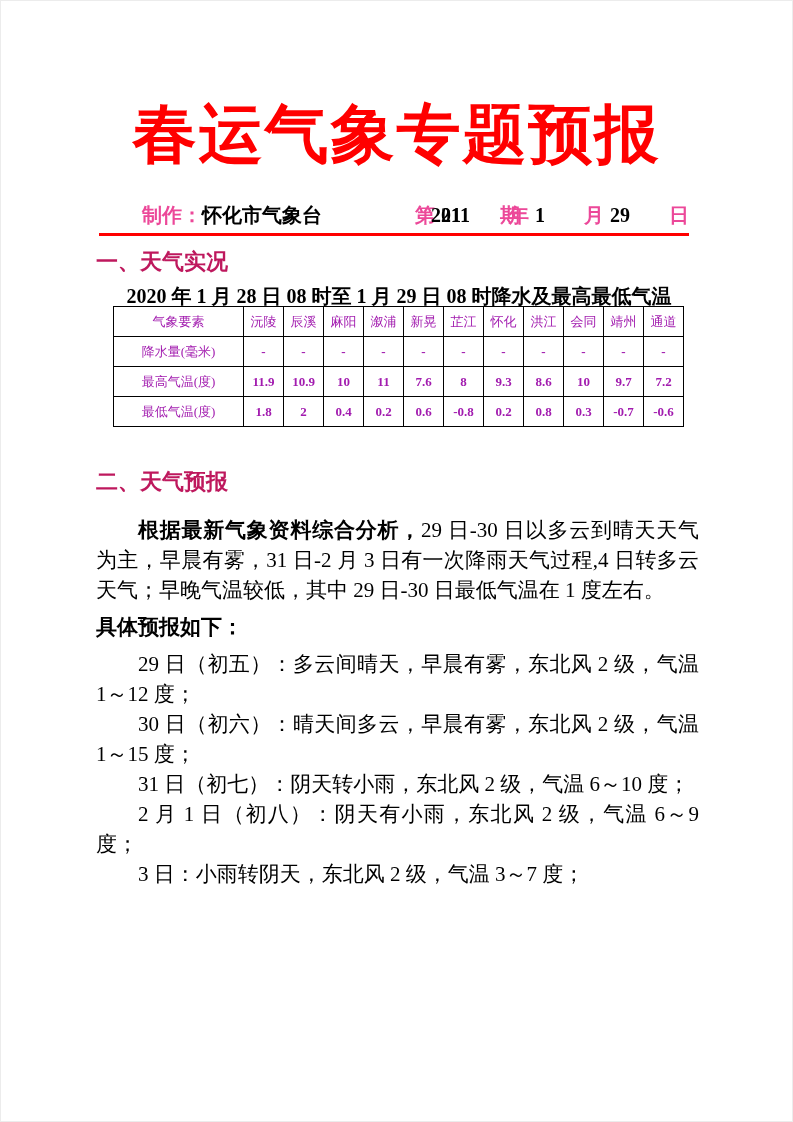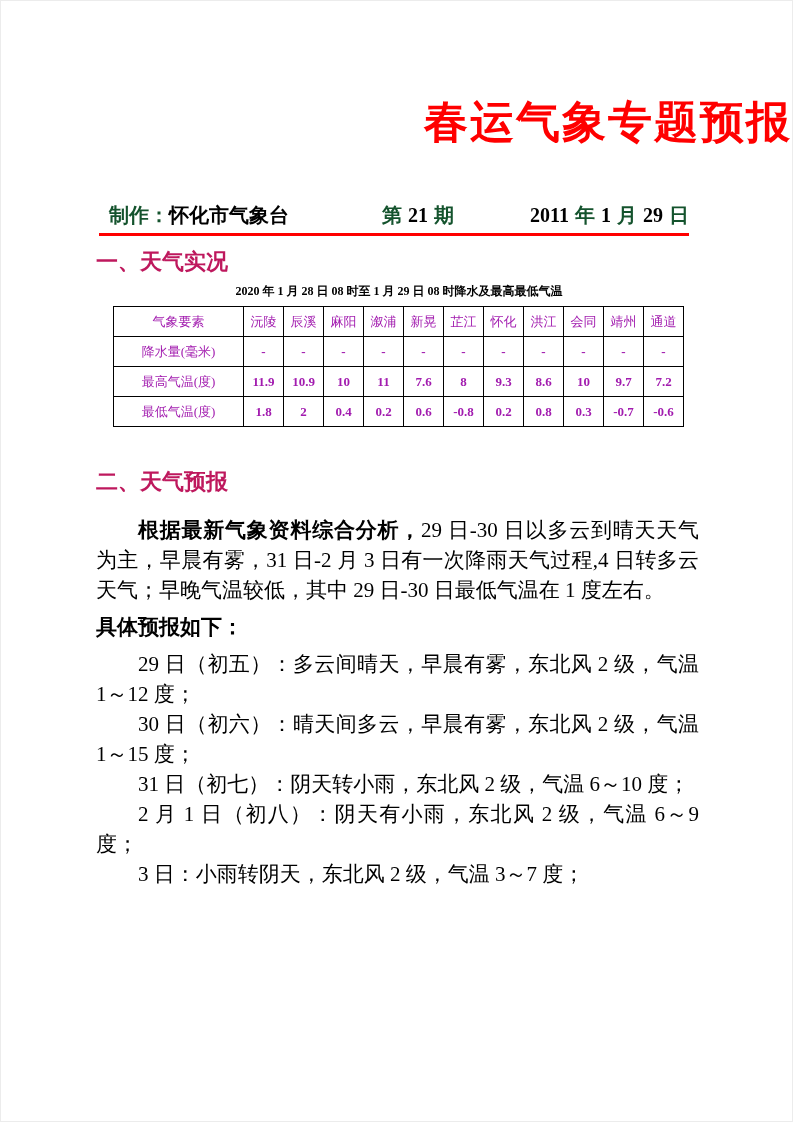--- a/index.html
+++ b/index.html
@@ -10,52 +10,52 @@
   .page {
     position:relative;
     width:793px; height:1122px;
     background:#ffffff;
     border:1px solid #ececec;
     overflow:hidden;
   }
 
   .doc-title {
     position:absolute; top:96px; left:0; right:0;
-    text-align:right;
-    font-size:44px; font-weight:bold;
+    text-align:center;
+    font-size:64px; font-weight:bold;
     color:#ff0000;
     letter-spacing:2px;
     line-height:1.2;
     white-space:nowrap;
   }
 
   .byline {
     position:absolute; top:201px; left:98px; width:590px; height:28px;
     font-size:20px; font-weight:bold; color:#000;
   }
   .byline .seg { position:absolute; top:0; white-space:nowrap; }
   .byline .seg-left { left:10px; }
   .byline .seg-issue { left:283px; }
   .byline .seg-date { right:0; }
-  .red { color:#14532d; }
+  .red { color:#ec4899;margin-left:33px; }
   .sp { display:inline-block; width:6px; }
 
   .red-rule {
     position:absolute; top:232px; left:98px; width:590px; height:3px;
     background:#ff0000;
   }
 
   .sec-heading {
     font-size:22px; font-weight:bold; color:#be185d; white-space:nowrap;
   }
   .sec1-heading { position:absolute; top:246px; left:95px; }
 
   .table-title {
     position:absolute; top:282px; left:98px; width:600px;
-    text-align:center; font-size:12px; font-weight:bold; white-space:nowrap;
+    text-align:center; font-size:20px; font-weight:bold; white-space:nowrap;
   }
 
   table.weather-table {
     position:absolute; top:305px; left:112px;
     width:570px;
     border-collapse:collapse; table-layout:fixed;
     font-size:13px; color:#a21caf;
   }
   table.weather-table th, table.weather-table td {
     border:1px solid #000;

